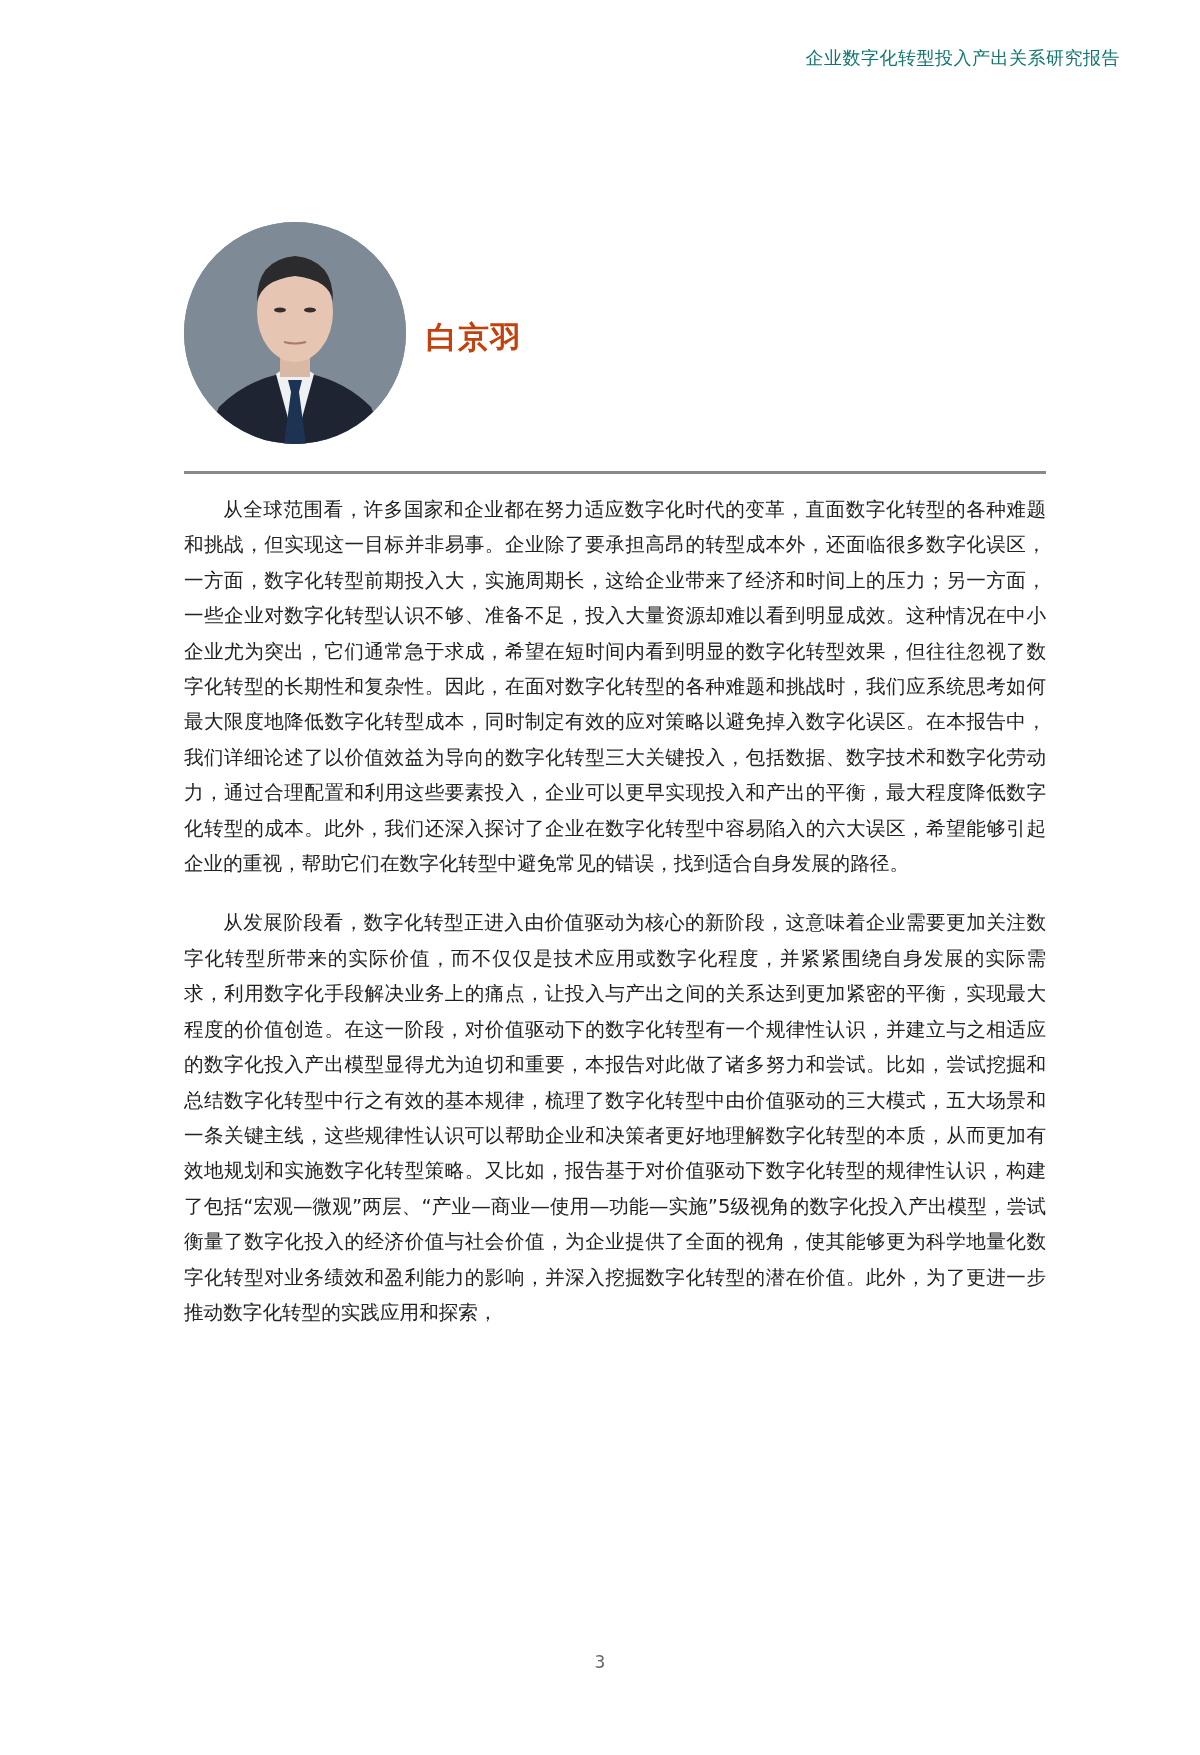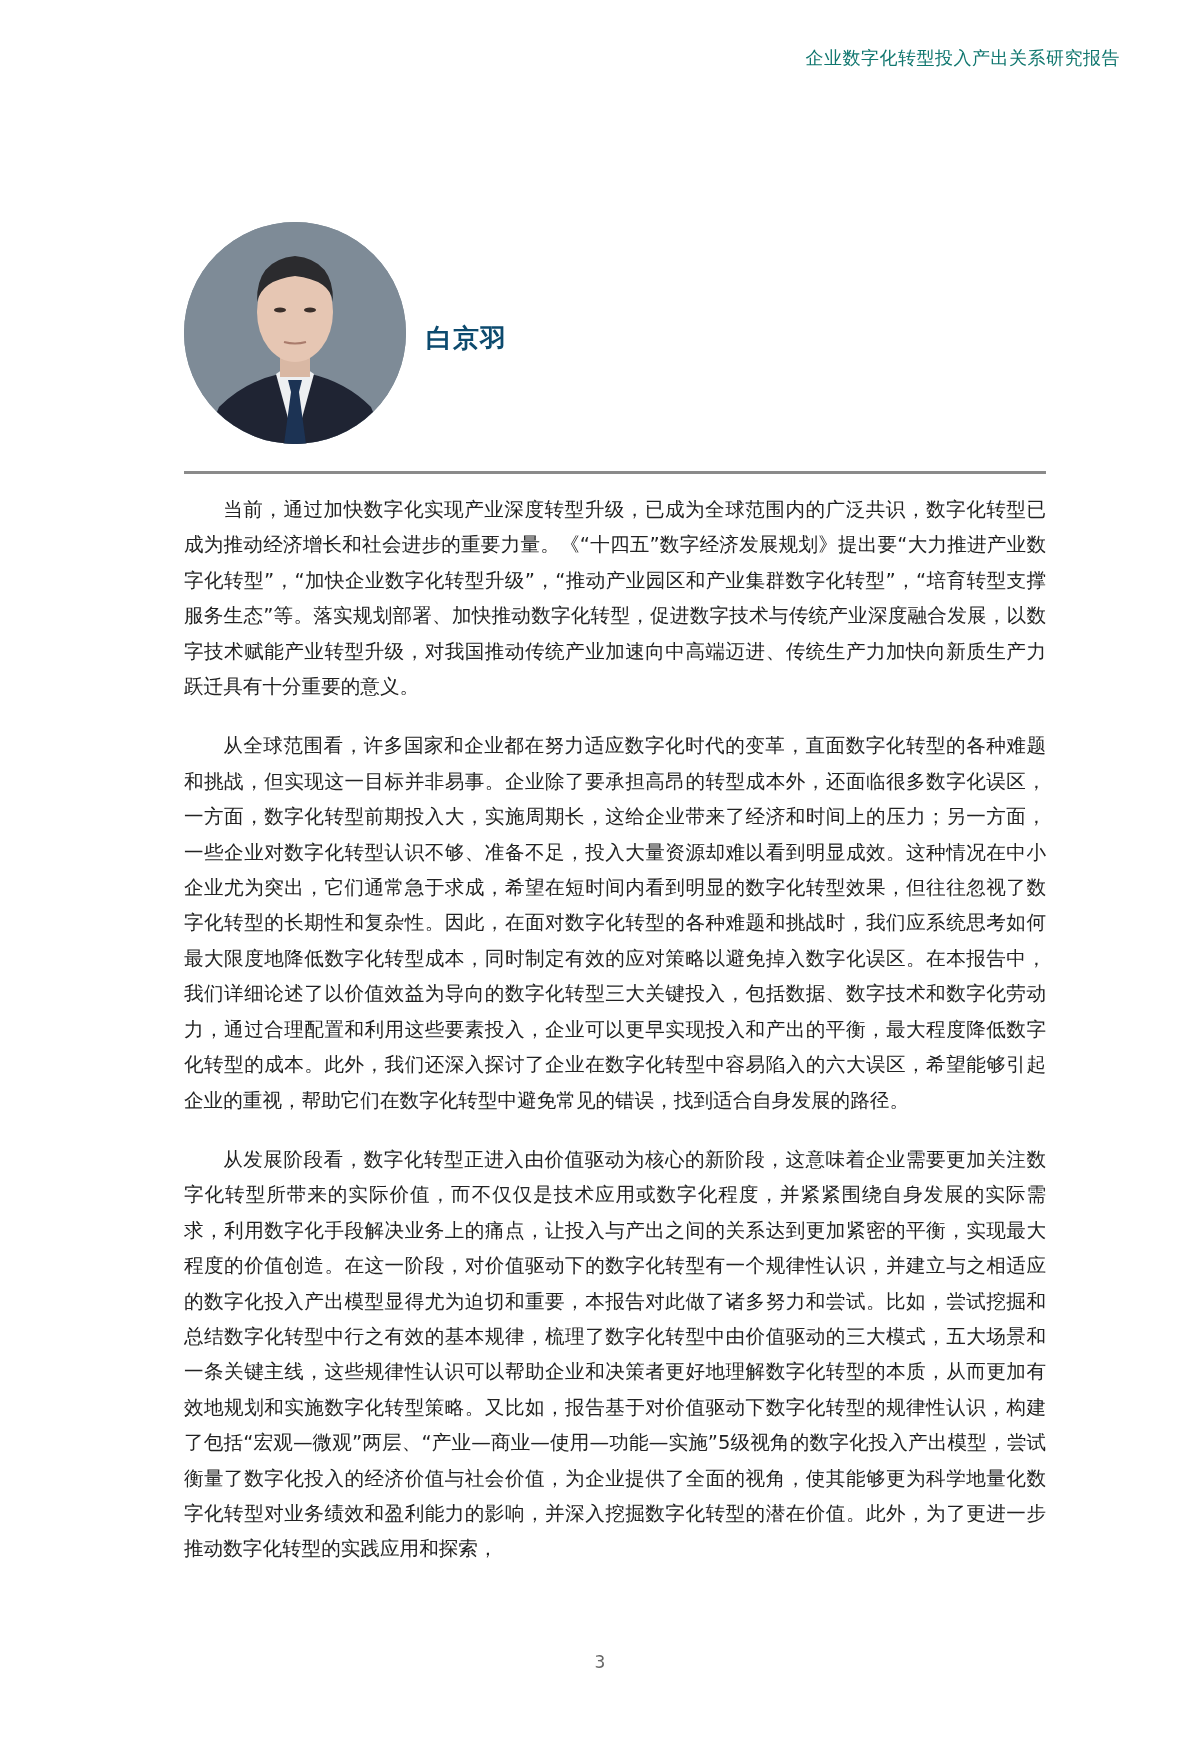--- a/index.html
+++ b/index.html
@@ -4,21 +4,21 @@
 <style>
   html, body { margin: 0; padding: 0; background: #ffffff; }
   body { width: 1200px; height: 1755px; position: relative; overflow: hidden;
          font-family: "DejaVu Sans", "Liberation Sans", sans-serif; color: #222; }
   .header { position: absolute; top: 46px; right: 80px; font-size: 18px; color: #0f766e;
             letter-spacing: 0.5px; }
   .author { position: absolute; top: 222px; left: 184px; display: flex; align-items: center; }
   .avatar { width: 222px; height: 222px; border-radius: 50%; background: #7e8b97; position: relative;
             overflow: hidden; }
   .avatar svg { position: absolute; left: 0; top: 0; }
-  .author-name { margin-left: 20px; margin-top: 10px; font-size: 26px; font-weight: bold; color: #0c4a6e;
+  .author-name { margin-left: 20px; margin-top: 10px; font-size: 31px; font-weight: bold; color: #c2410c;
                  letter-spacing: 1px; }
   .divider { position: absolute; top: 471px; left: 184px; width: 862px; height: 3px; background: #8a8a8a; }
   .body-text { position: absolute; top: 492px; left: 184px; width: 862px; font-size: 19.6px;
                line-height: 35.4px; color: #222; text-align: justify; }
   .body-text p { margin: 0 0 24px 0; text-indent: 2em; }
   .page-num { position: absolute; top: 1652px; left: 0; width: 1200px; text-align: center;
               font-size: 17px; color: #666; }
 </style>
 </head>
 <body>
@@ -47,18 +47,17 @@
 
       <path d="M100 120 Q111 123 122 120" stroke="#a97b6c" stroke-width="2" fill="none"></path>
     </svg>
   </div>
   <div class="author-name">白京羽</div>
 </div>
 
 <div class="divider"></div>
 
 <div class="body-text">
-  <p>当前，通过加快数字化实现产业深度转型升级，已成为全球范围内的广泛共识，数字化转型已成为推动经济增长和社会进步的重要力量。《“十四五”数字经济发展规划》提出要“大力推进产业数字化转型”，“加快企业数字化转型升级”，“推动产业园区和产业集群数字化转型”，“培育转型支撑服务生态”等。落实规划部署、加快推动数字化转型，促进数字技术与传统产业深度融合发展，以数字技术赋能产业转型升级，对我国推动传统产业加速向中高端迈进、传统生产力加快向新质生产力跃迁具有十分重要的意义。</p>
   <p>从全球范围看，许多国家和企业都在努力适应数字化时代的变革，直面数字化转型的各种难题和挑战，但实现这一目标并非易事。企业除了要承担高昂的转型成本外，还面临很多数字化误区，一方面，数字化转型前期投入大，实施周期长，这给企业带来了经济和时间上的压力；另一方面，一些企业对数字化转型认识不够、准备不足，投入大量资源却难以看到明显成效。这种情况在中小企业尤为突出，它们通常急于求成，希望在短时间内看到明显的数字化转型效果，但往往忽视了数字化转型的长期性和复杂性。因此，在面对数字化转型的各种难题和挑战时，我们应系统思考如何最大限度地降低数字化转型成本，同时制定有效的应对策略以避免掉入数字化误区。在本报告中，我们详细论述了以价值效益为导向的数字化转型三大关键投入，包括数据、数字技术和数字化劳动力，通过合理配置和利用这些要素投入，企业可以更早实现投入和产出的平衡，最大程度降低数字化转型的成本。此外，我们还深入探讨了企业在数字化转型中容易陷入的六大误区，希望能够引起企业的重视，帮助它们在数字化转型中避免常见的错误，找到适合自身发展的路径。</p>
   <p>从发展阶段看，数字化转型正进入由价值驱动为核心的新阶段，这意味着企业需要更加关注数字化转型所带来的实际价值，而不仅仅是技术应用或数字化程度，并紧紧围绕自身发展的实际需求，利用数字化手段解决业务上的痛点，让投入与产出之间的关系达到更加紧密的平衡，实现最大程度的价值创造。在这一阶段，对价值驱动下的数字化转型有一个规律性认识，并建立与之相适应的数字化投入产出模型显得尤为迫切和重要，本报告对此做了诸多努力和尝试。比如，尝试挖掘和总结数字化转型中行之有效的基本规律，梳理了数字化转型中由价值驱动的三大模式，五大场景和一条关键主线，这些规律性认识可以帮助企业和决策者更好地理解数字化转型的本质，从而更加有效地规划和实施数字化转型策略。又比如，报告基于对价值驱动下数字化转型的规律性认识，构建了包括“宏观—微观”两层、“产业—商业—使用—功能—实施”5级视角的数字化投入产出模型，尝试衡量了数字化投入的经济价值与社会价值，为企业提供了全面的视角，使其能够更为科学地量化数字化转型对业务绩效和盈利能力的影响，并深入挖掘数字化转型的潜在价值。此外，为了更进一步推动数字化转型的实践应用和探索，</p>
 </div>
 
 <div class="page-num">3</div>
 
 </body></html>

